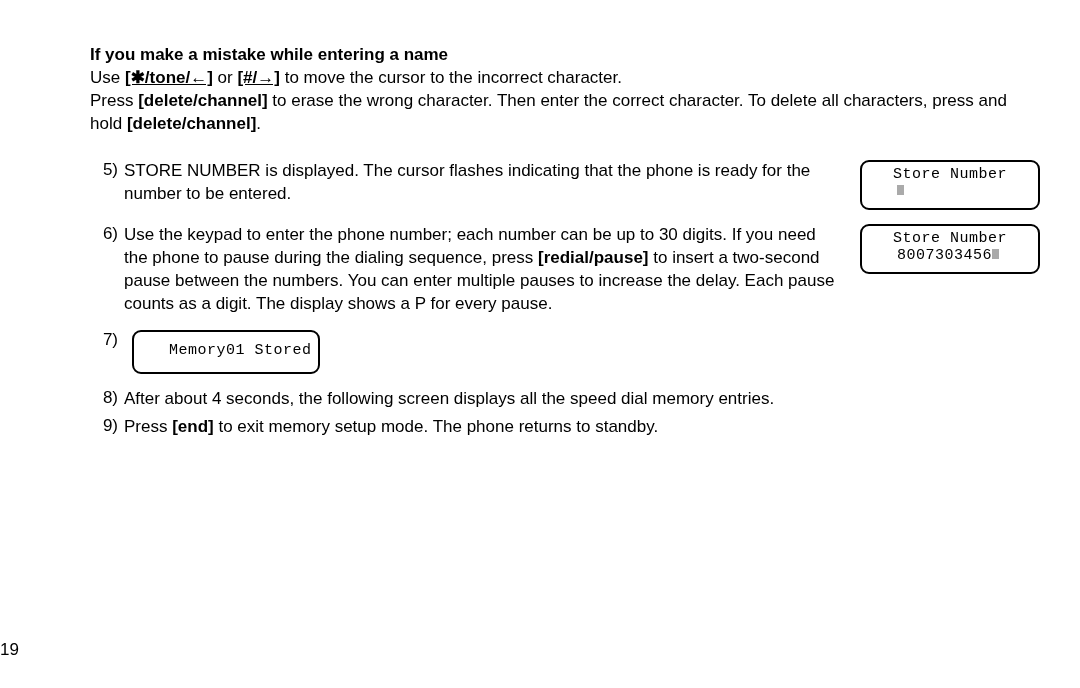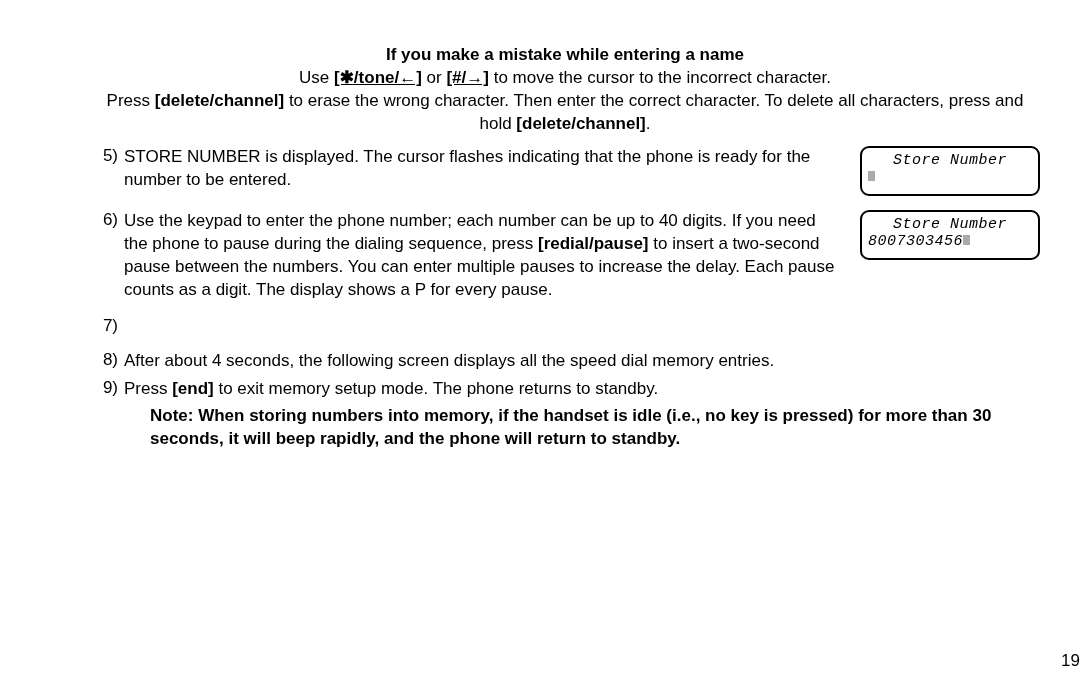--- a/index.html
+++ b/index.html
@@ -13,23 +13,22 @@
     height: 688px;
     box-sizing: border-box;
     position: relative;
   }
   .page {
     padding: 44px 40px 0 90px;
     box-sizing: border-box;
     width: 100%;
   }
   .intro {
-    margin-bottom: 10px;
+    margin-bottom: 24px;
     line-height: 1.35;
-    text-align: center;
   }
   .intro .heading {
     font-weight: bold;
   }
   .bold { font-weight: bold; }
   .row {
     display: flex;
     align-items: flex-start;
     margin-bottom: 14px;
   }
@@ -40,46 +39,45 @@
     padding-right: 6px;
   }
   .step-body {
     flex: 1 1 auto;
     line-height: 1.35;
     padding-right: 10px;
   }
   .lcd-col {
     flex: 0 0 180px;
     padding-left: 8px;
-    font-style: italic;
   }
   .lcd {
     border: 2px solid #000;
     border-radius: 9px;
     padding: 4px 6px 4px 6px;
     font-family: "Courier New", monospace;
     font-size: 15px;
     line-height: 1.15;
     white-space: pre;
     min-height: 20px;
     letter-spacing: 0.5px;
   }
   .lcd.tall { min-height: 38px; }
-  .lcd .left { text-align: left; }
+  .lcd .left { text-align: left; margin-left: 29px; }
   .note-block {
     margin-left: 60px;
     font-weight: bold;
     line-height: 1.35;
   }
   .page-num {
     position: absolute;
-    bottom: 17px;
+    bottom: 28px;
     left: 0;
     right: 0;
-    text-align: right;
+    text-align: left;
     font-size: 17px;
   }
   .arrow {
     font-family: Arial, sans-serif;
     text-decoration: underline;
   }
   .cursor {
     display:inline-block;
     width:7px; height:10px;
     background:#aaa;
@@ -105,41 +103,43 @@
     <div class="step-num">5)</div>
     <div class="step-body">STORE NUMBER is displayed. The cursor flashes indicating that the phone is ready for the number to be entered.</div>
     <div class="lcd-col">
       <div class="lcd tall"><div style="text-align:center">Store Number</div><div class="left"><span class="cursor"></span></div></div>
     </div>
   </div>
 
   <div class="row">
     <div class="step-num">6)</div>
     <div class="step-body">
-      <span>Use the keypad to enter the phone number; each number can be up to 40 digits. If you need the phone to pause during the dialing sequence, press </span><span class="bold">[redial/pause]</span><span> to insert a two-second pause between the numbers. You can enter multiple pauses to increase the delay. Each pause counts as a digit. The display shows a P for every pause.</span>
+      <span>Use the keypad to enter the phone number; each number can be up to 30 digits. If you need the phone to pause during the dialing sequence, press </span><span class="bold">[redial/pause]</span><span> to insert a two-second pause between the numbers. You can enter multiple pauses to increase the delay. Each pause counts as a digit. The display shows a P for every pause.</span>
     </div>
     <div class="lcd-col">
       <div class="lcd tall"><div style="text-align:center">Store Number</div><div class="left"><span>8007303456</span><span class="cursor"></span></div></div>
     </div>
   </div>
 
   <div class="row">
     <div class="step-num">7)</div>
+    <div class="lcd-col">
+      <div class="lcd" style="padding-top:10px; padding-bottom:10px;"><div class="left">Memory01 Stored</div></div>
+    </div>
   </div>
 
   <div class="row" style="margin-bottom:6px;">
     <div class="step-num">8)</div>
     <div class="step-body">After about 4 seconds, the following screen displays all the speed dial memory entries.</div>
   </div>
 
   <div class="row" style="margin-bottom:4px;">
     <div class="step-num">9)</div>
     <div class="step-body">
       <span>Press </span><span class="bold">[end]</span><span> to exit memory setup mode. The phone returns to standby.</span>
     </div>
     <div class="lcd-col"></div>
   </div>
 
-  <div class="note-block">Note: When storing numbers into memory, if the handset is idle (i.e., no key is pressed) for more than 30 seconds, it will beep rapidly, and the phone will return to standby.</div>
 
 </div>
 
 <div class="page-num">19</div>
 
 </body></html>

